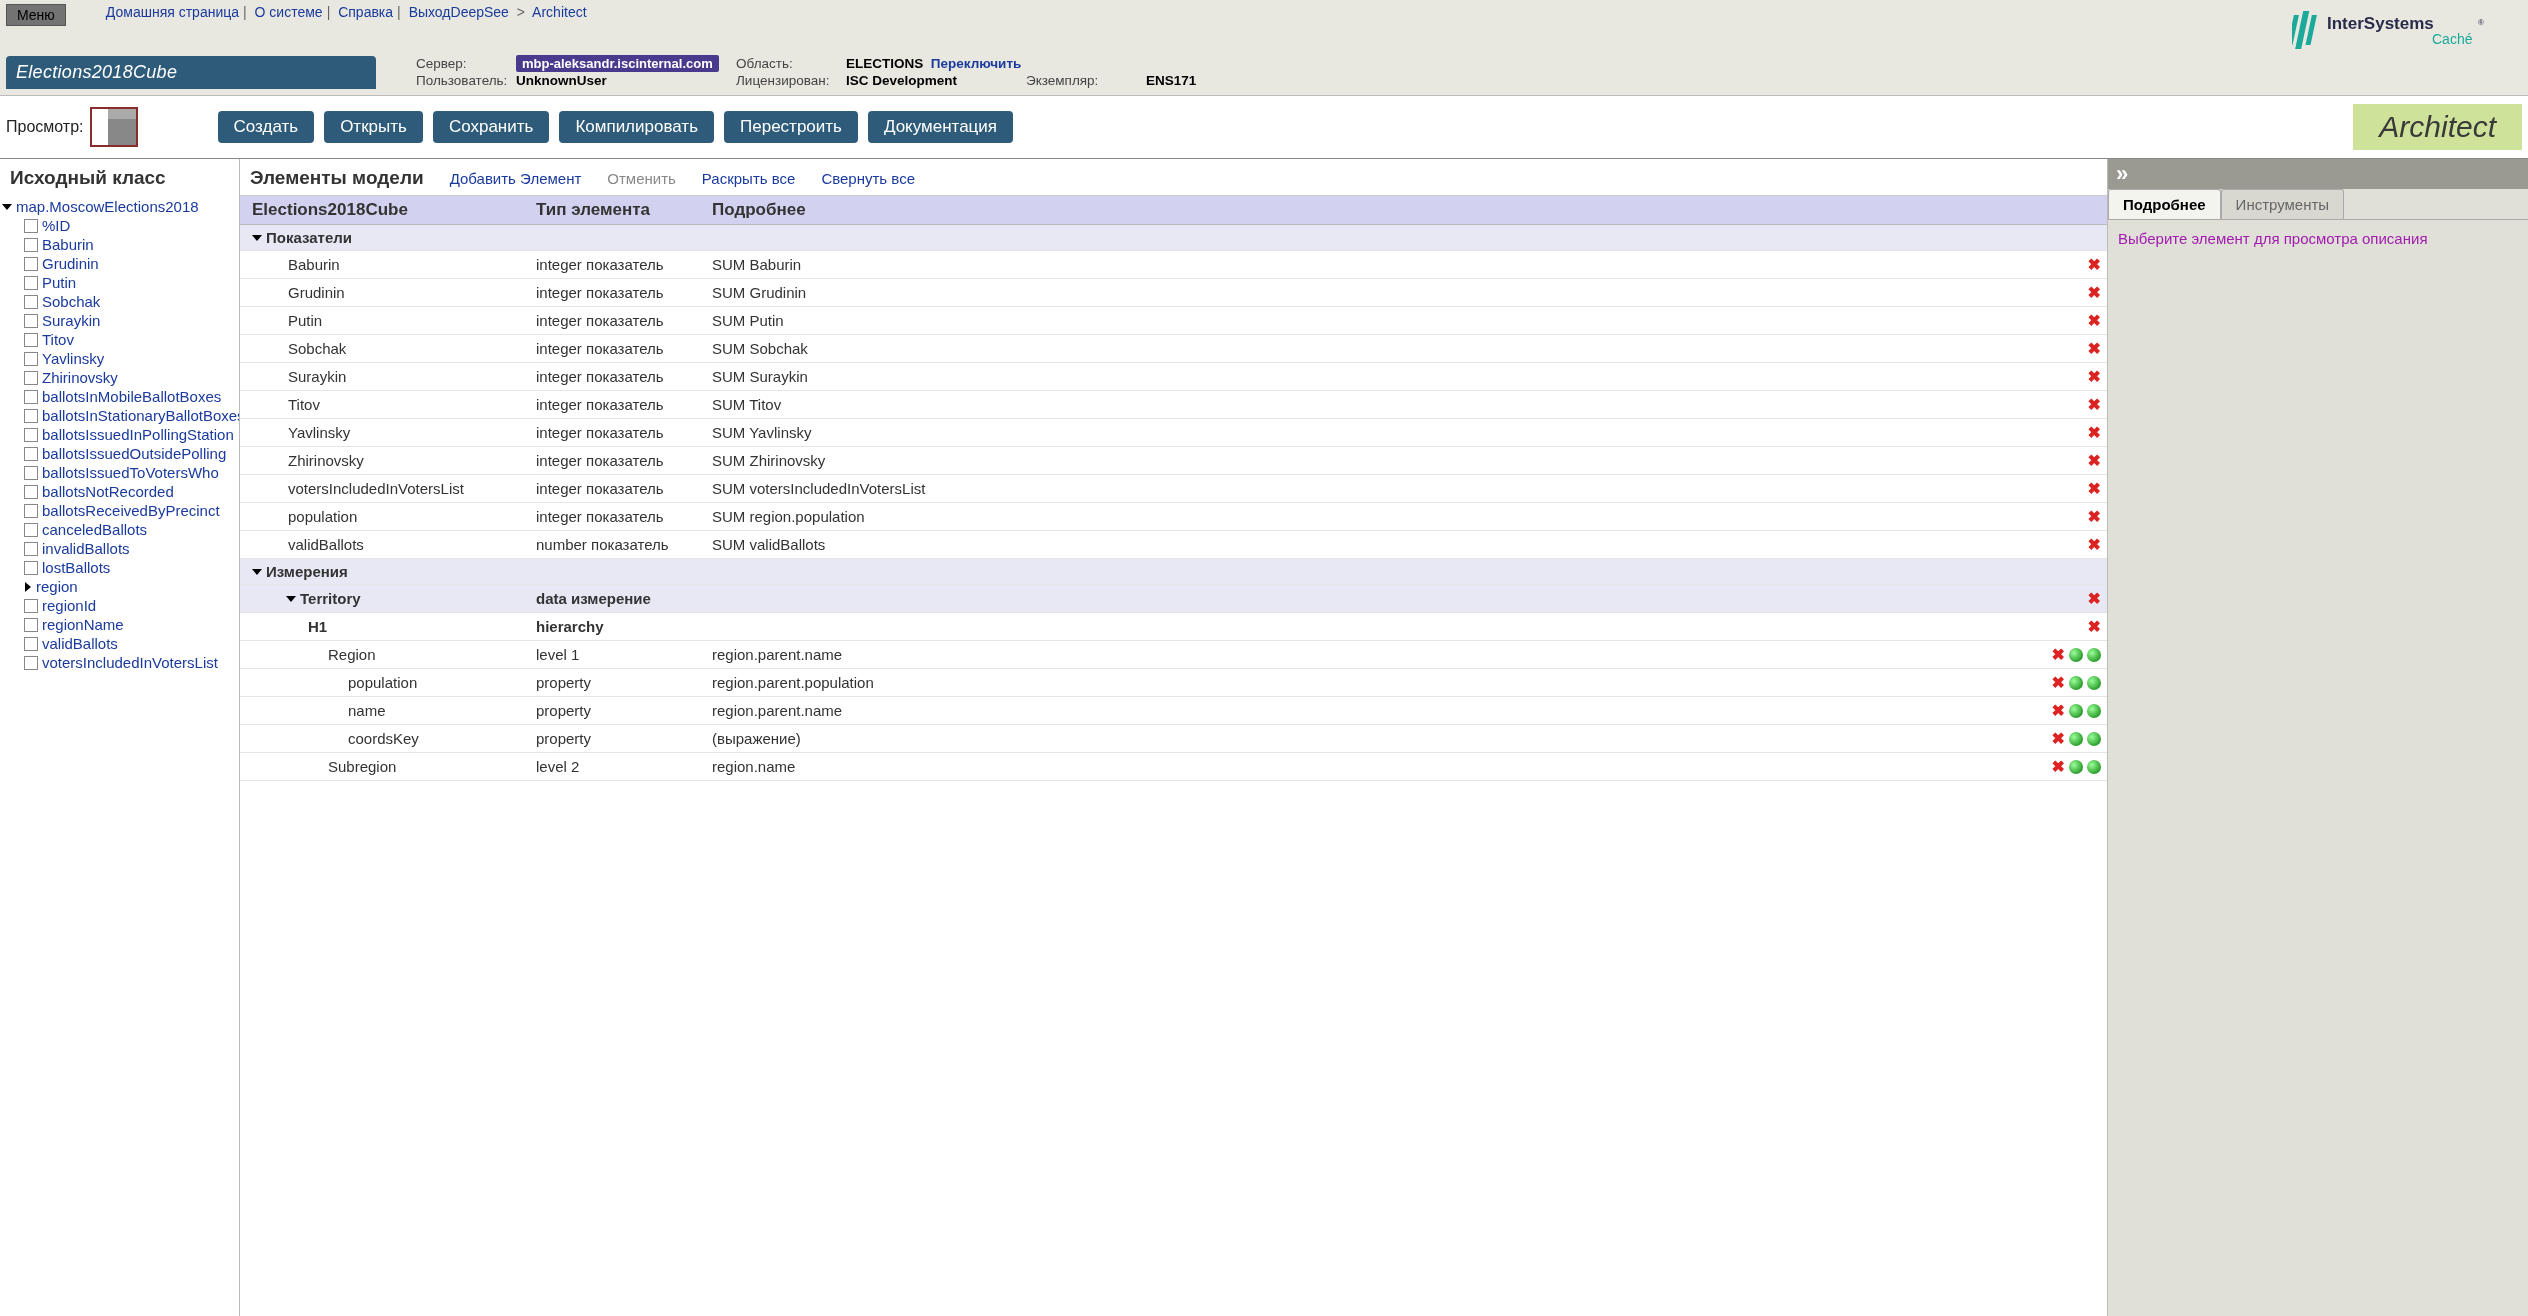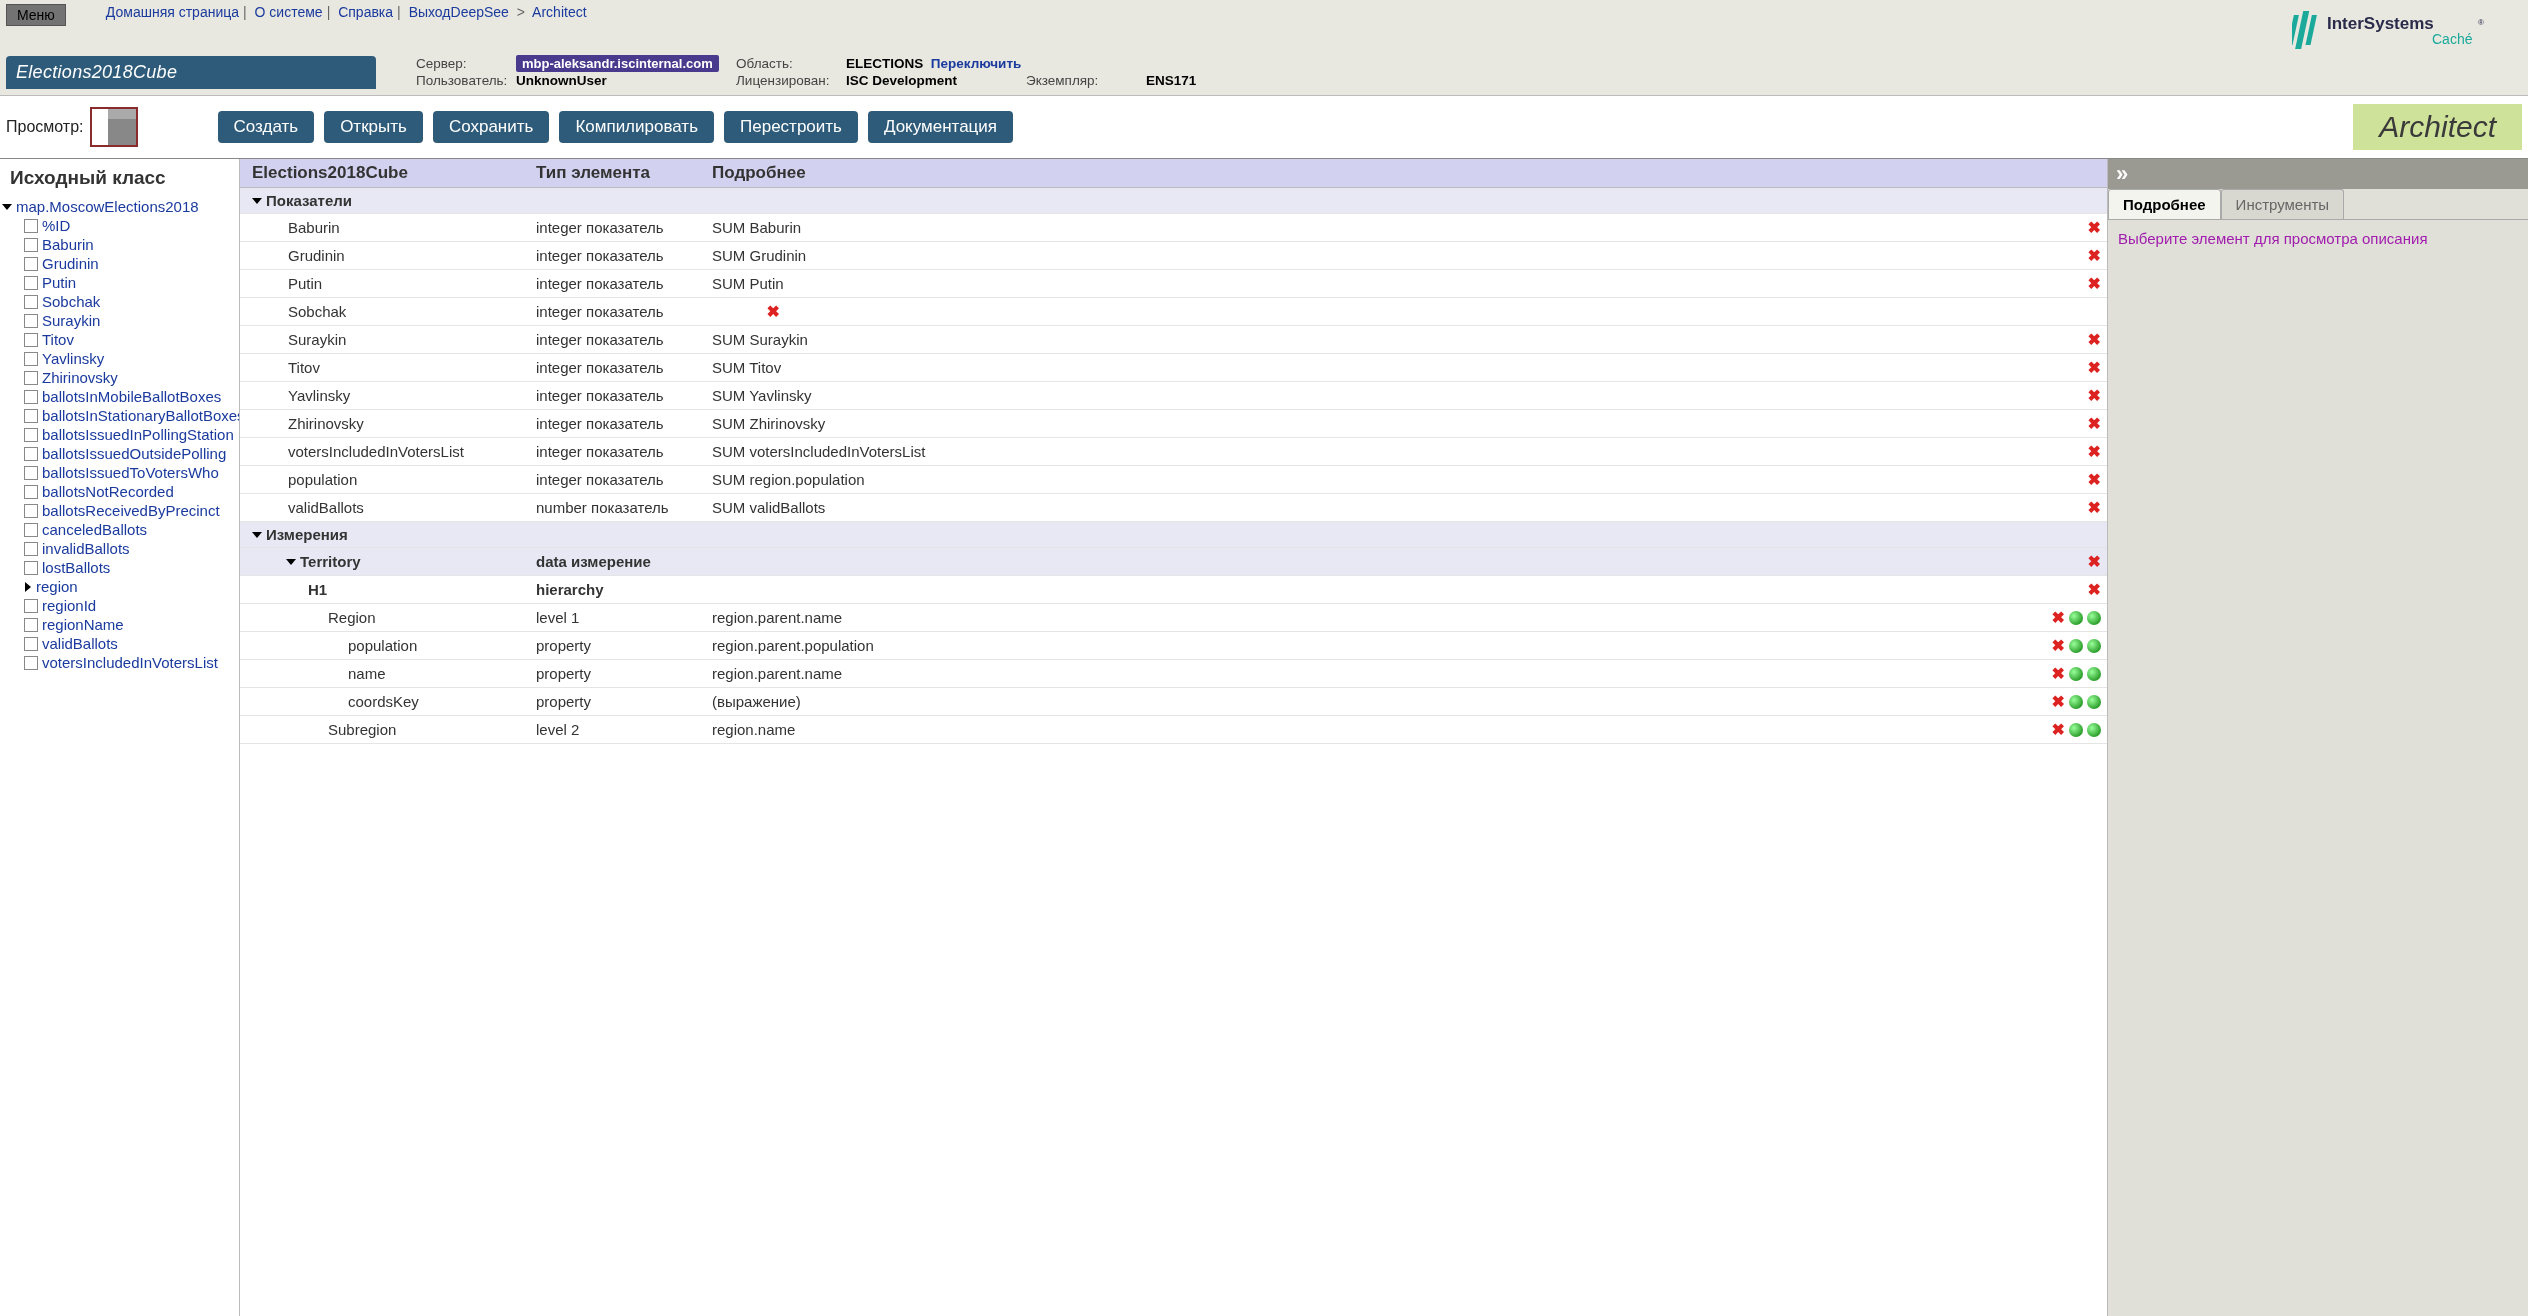--- a/index.html
+++ b/index.html
@@ -257,20 +257,27 @@
           <a>validBallots</a>
         </div>
         <div class="tree-item">
           <span class="box"></span>
           <a>votersIncludedInVotersList</a>
         </div>
       </div>
   </div>
 
   <div class="col2">
+    <div class="panel-hdr2">
+      <span class="title">Элементы модели</span>
+      <a class="lk-blue">Добавить Элемент</a>
+      <a class="lk-gray">Отменить</a>
+      <a class="lk-blue">Раскрыть все</a>
+      <a class="lk-blue">Свернуть все</a>
+    </div>
     <div id="model">
         <div class="mrow header">
           <div class="c-name">
             <span style="padding-left:6px">Elections2018Cube</span>
           </div>
           <div class="c-type">Тип элемента</div>
           <div class="c-details">Подробнее</div>
           <div class="c-actions"></div>
         </div>
         <div class="mrow group">
@@ -310,20 +317,21 @@
           <div class="c-details">SUM Putin</div>
           <div class="c-actions">
             <span class="del-icon">✖</span>
           </div>
         </div>
         <div class="mrow ">
           <div class="c-name">
             <span class="indent2">Sobchak</span>
           </div>
           <div class="c-type">integer показатель</div>
+          <div class="c-details">SUM Sobchak</div>
           <div class="c-actions">
             <span class="del-icon">✖</span>
           </div>
         </div>
         <div class="mrow ">
           <div class="c-name">
             <span class="indent2">Suraykin</span>
           </div>
           <div class="c-type">integer показатель</div>
           <div class="c-details">SUM Suraykin</div>

